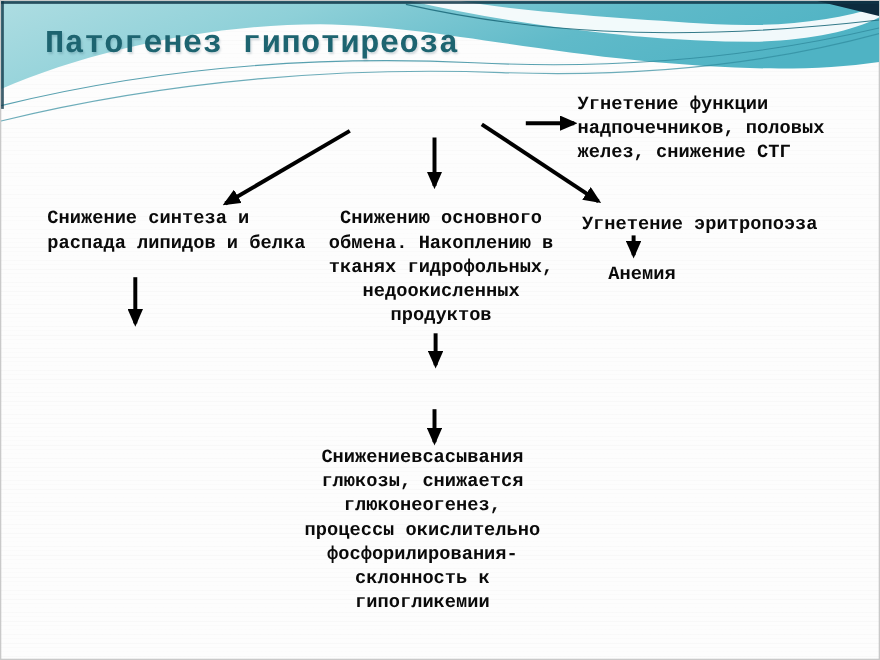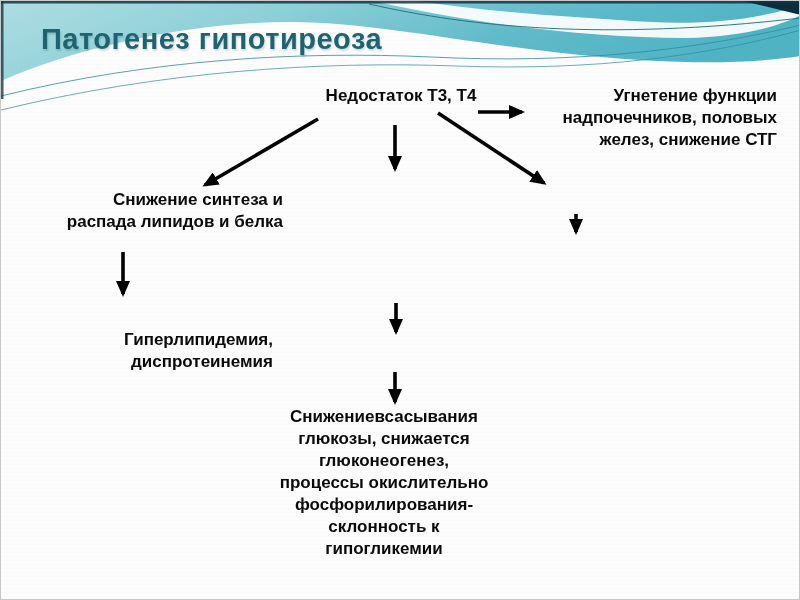--- a/index.html
+++ b/index.html
@@ -4,21 +4,21 @@
 <style>
   html, body { margin: 0; padding: 0; background: #888; }
   .slide {
     position: relative;
     width: 800px; height: 600px;
     margin: 0 auto;
     overflow: hidden;
     background: repeating-linear-gradient(180deg, #fdfdfd 0px, #fdfdfd 3px, #f8f8f8 4px);
     border: 1px solid #c9c9c9;
     box-sizing: border-box;
-    font-family: Liberation Sans, sans-serif;
+    font-family: Liberation Mono, monospace;
   }
   .banner {
     position: absolute; top: 0; left: 0;
     width: 800px; height: 120px;
     display: block;
   }
   .slide-title {
     position: absolute;
     left: 40px; top: 22px;
     font-size: 29px;
@@ -28,21 +28,20 @@
     text-shadow: 1px 2px 2px rgba(10,50,70,0.18);
     white-space: nowrap;
   }
   .node {
     position: absolute;
     font-size: 17px;
     font-weight: 700;
     line-height: 22px;
     color: #0a0a0a;
     white-space: pre-line;
-    text-align: right;
   }
   .node.center { text-align: center; }
   .n-root           { left: 280px; top: 84px;  width: 240px; }
   .n-adrenal        { left: 524px; top: 84px;  width: 252px; }
   .n-lipids         { left: 42px;  top: 188px; width: 240px; }
   .n-metabolism     { left: 280px; top: 188px; width: 240px; }
   .n-erythro        { left: 528px; top: 193px; width: 230px; }
   .n-anemia         { left: 552px; top: 239px; width: 120px; }
   .n-hyperlipidemia { left: 42px;  top: 328px; width: 230px; }
   .n-edema          { left: 280px; top: 325px; width: 240px; }
@@ -72,28 +71,32 @@
     <path fill="none" stroke="#2f8a9c" stroke-width="1" opacity="0.8" d="M0,95 C150,58 300,50 430,56 C570,63 690,50 800,24"></path>
     <path fill="none" stroke="#2f8a9c" stroke-width="1" opacity="0.7" d="M0,109 C160,70 320,60 455,65 C595,70 705,55 800,29"></path>
     <path fill="none" stroke="#1e6b7c" stroke-width="1" opacity="0.9" d="M368,3 C470,26 600,40 800,17"></path>
     <path fill="#0d2c3e" d="M742,0 H800 V14 Z"></path>
     <rect x="0" y="0" width="800" height="2.5" fill="#0f3547" opacity="0.85"></rect>
     <rect x="0" y="0" width="2.5" height="98" fill="#10384a" opacity="0.8"></rect>
   </svg>
 
   <div class="slide-title">Патогенез гипотиреоза</div>
 
-  <div class="node center n-root">Недостаток Т3, Т4</div>
   <div class="node n-adrenal">Угнетение функции
 надпочечников, половых
 желез, снижение СТГ</div>
   <div class="node n-lipids">Снижение синтеза и
 распада липидов и белка</div>
-  <div class="node n-hyperlipidemia">Гиперлипидемия,
-диспротеинемия</div>
+  <div class="node center n-metabolism">Снижению основного
+обмена. Накоплению в
+тканях гидрофольных,
+недоокисленных
+продуктов</div>
+  <div class="node n-erythro">Угнетение эритропоэза</div>
+  <div class="node n-anemia">Анемия</div>
   <div class="node center n-glucose">Снижениевсасывания
 глюкозы, снижается
 глюконеогенез,
 процессы окислительно
 фосфорилирования-
 склонность к
 гипогликемии</div>
 
   <svg class="arrows" viewBox="0 0 800 600" aria-hidden="true">
     <defs>

